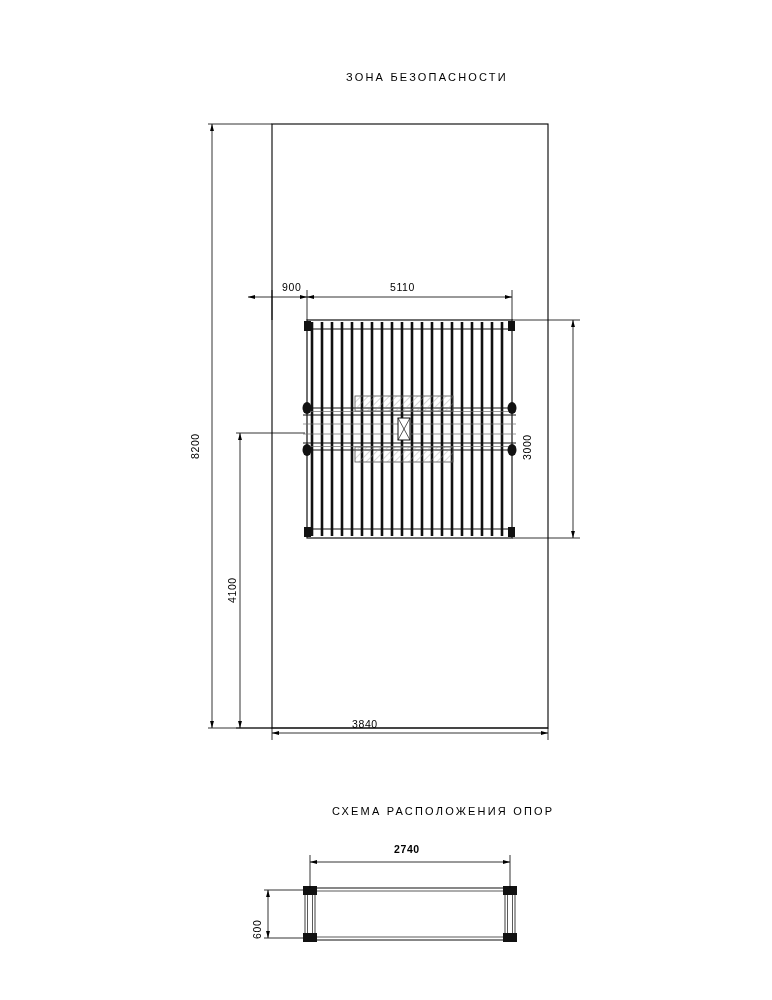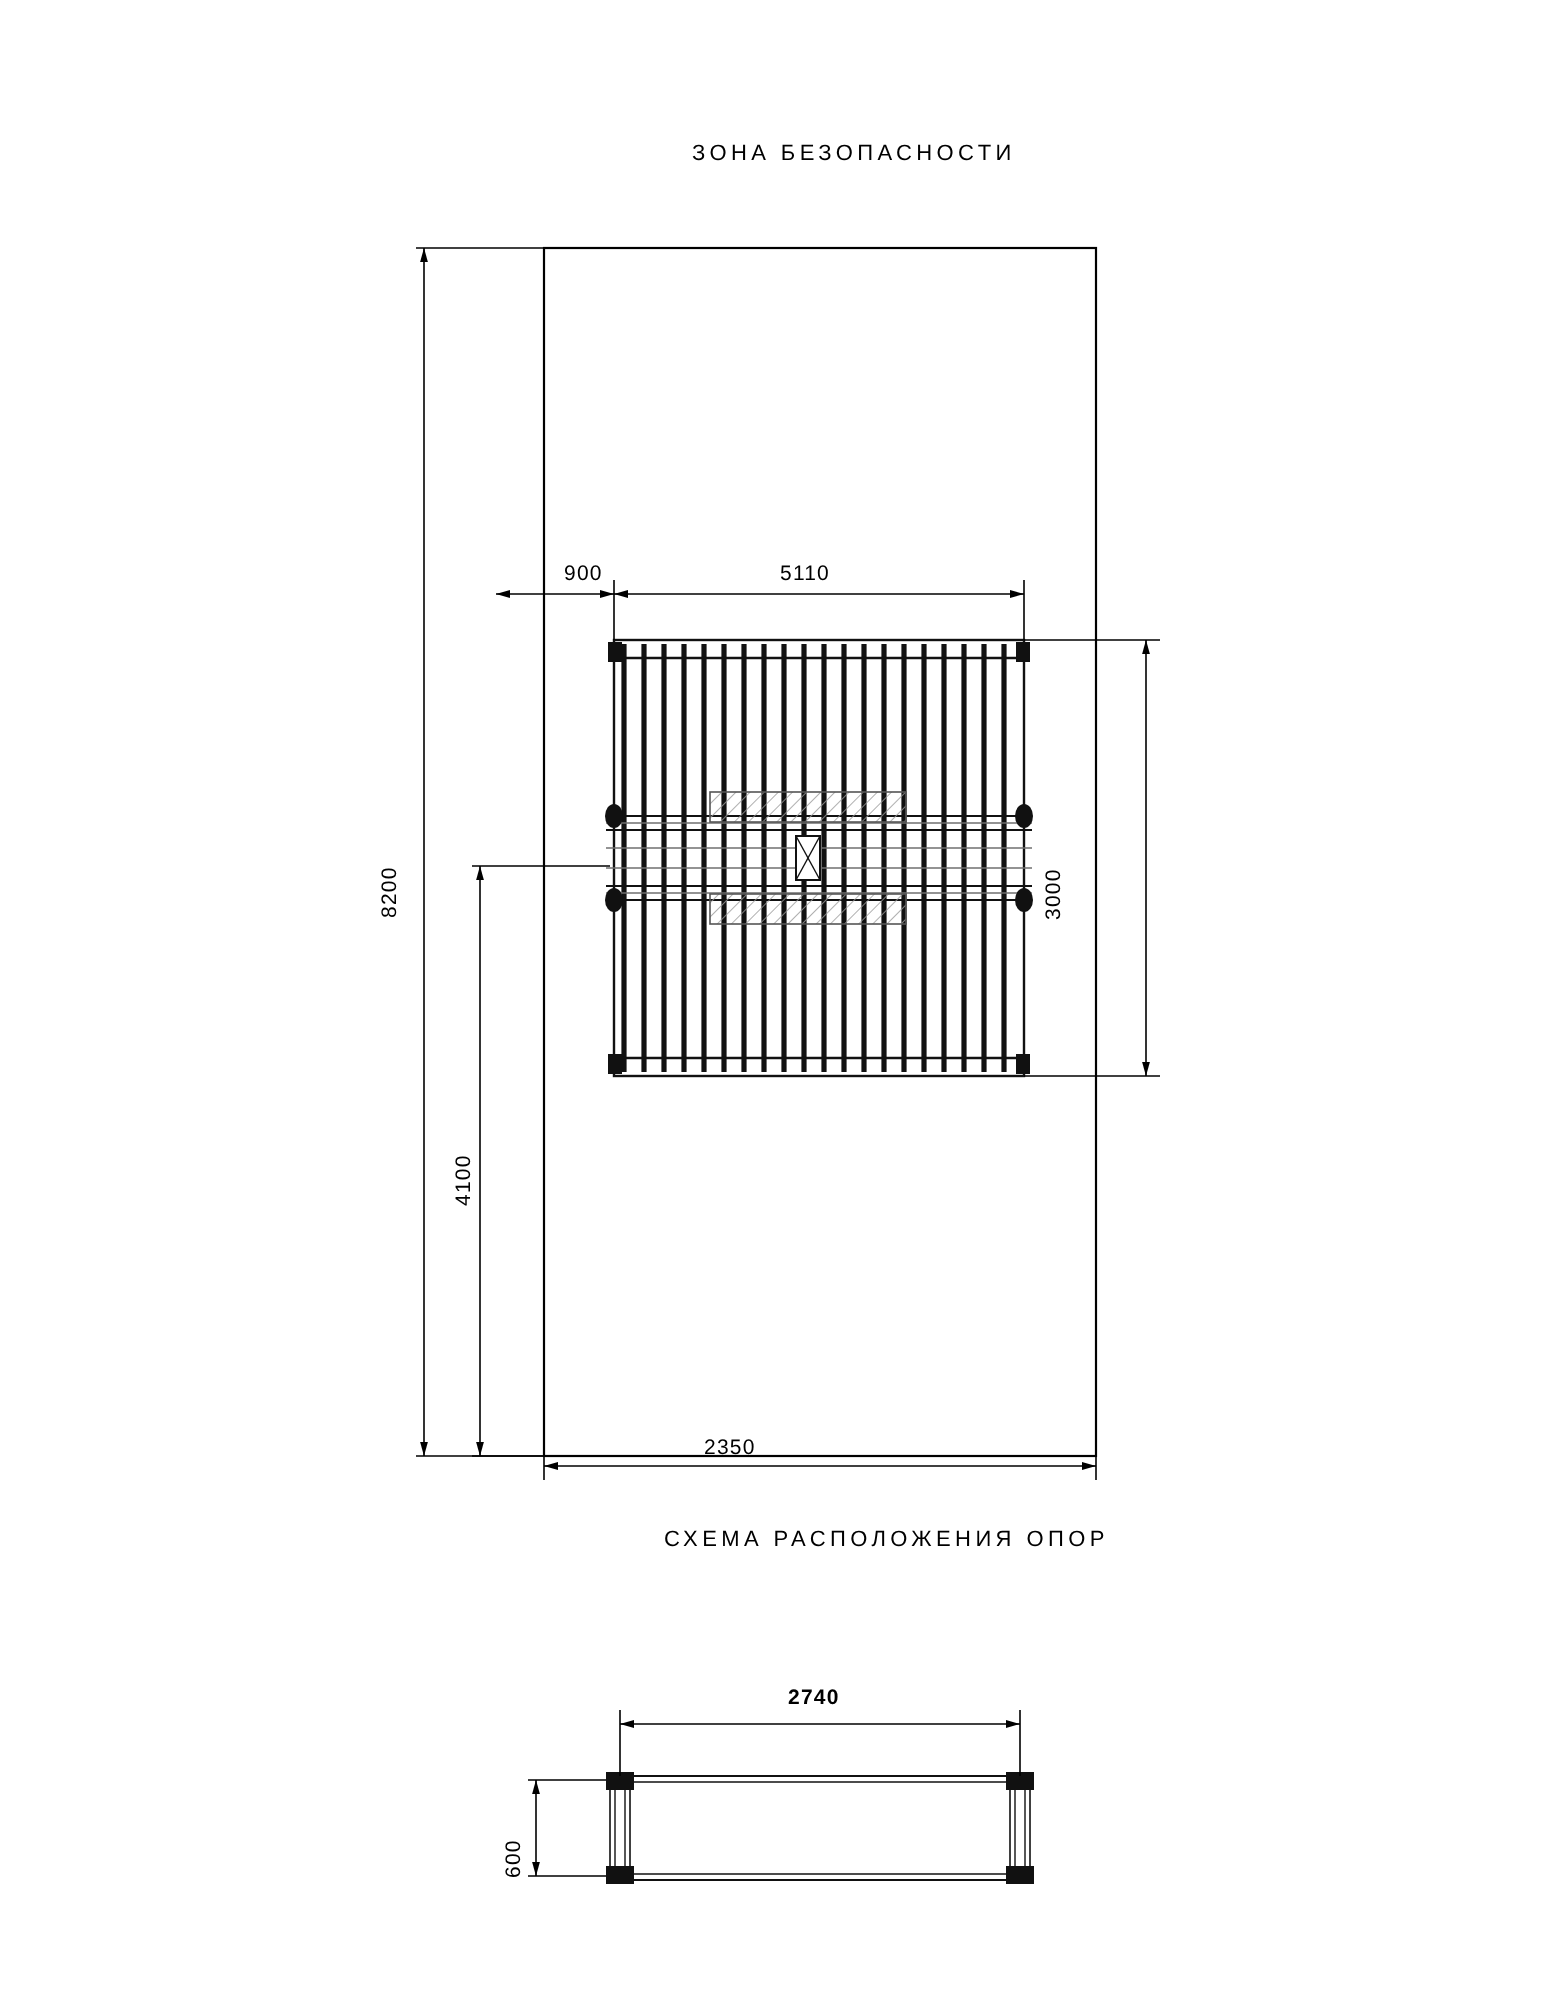--- a/index.html
+++ b/index.html
@@ -43,27 +43,27 @@
   }
   svg { display: block; }
 </style>
 </head>
 <body>
 
 <div id="sheet">
 
   <div class="label" style="left:346px; top:71px;">ЗОНА БЕЗОПАСНОСТИ</div>
 
-  <div class="label" style="left:332px; top:764px;">СХЕМА РАСПОЛОЖЕНИЯ ОПОР</div>
+  <div class="label" style="left:332px; top:805px;">СХЕМА РАСПОЛОЖЕНИЯ ОПОР</div>
 
   <div class="dim-text" style="left:280px; top:281px;">900</div>
 
   <div class="dim-text" style="left:388px; top:281px;">5110</div>
 
-  <div class="dim-text" style="left:350px; top:718px;">2350</div>
+  <div class="dim-text" style="left:350px; top:718px;">3840</div>
 
   <div class="dim-text vert" style="left:201px; top:449px;">8200</div>
 
   <div class="dim-text vert" style="left:238px; top:593px;">4100</div>
 
   <div class="dim-text vert" style="left:533px; top:450px;">3000</div>
 
   <div class="dim-text" style="left:392px; top:843px;font-weight:bold;">2740</div>
 
   <div class="dim-text vert" style="left:263px; top:929px;">600</div>

